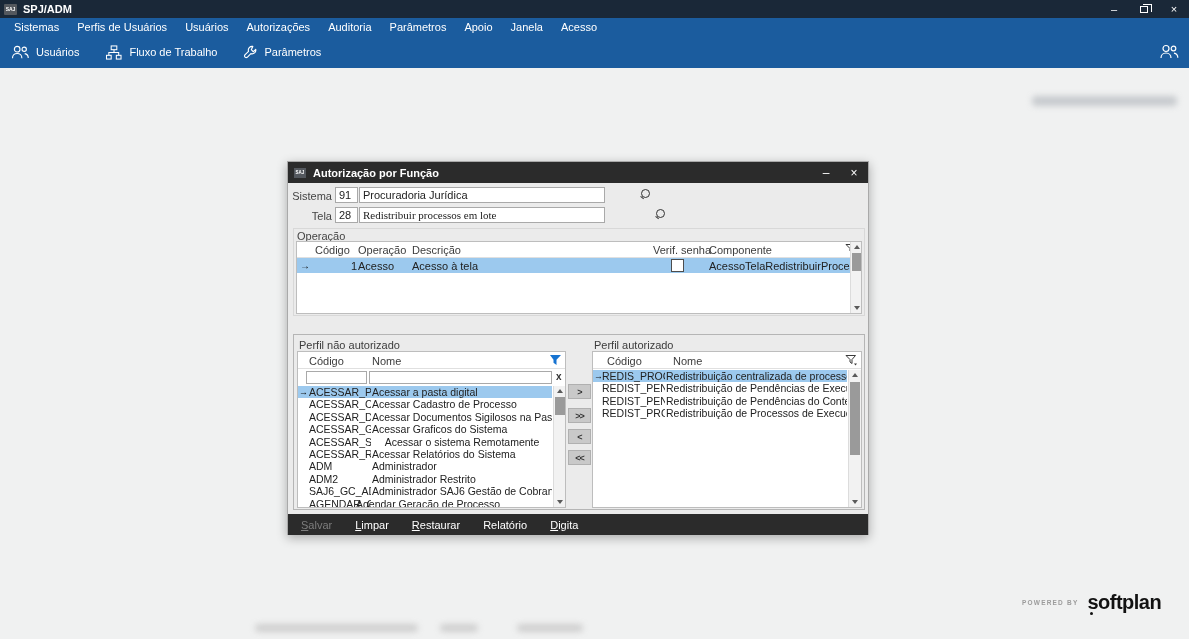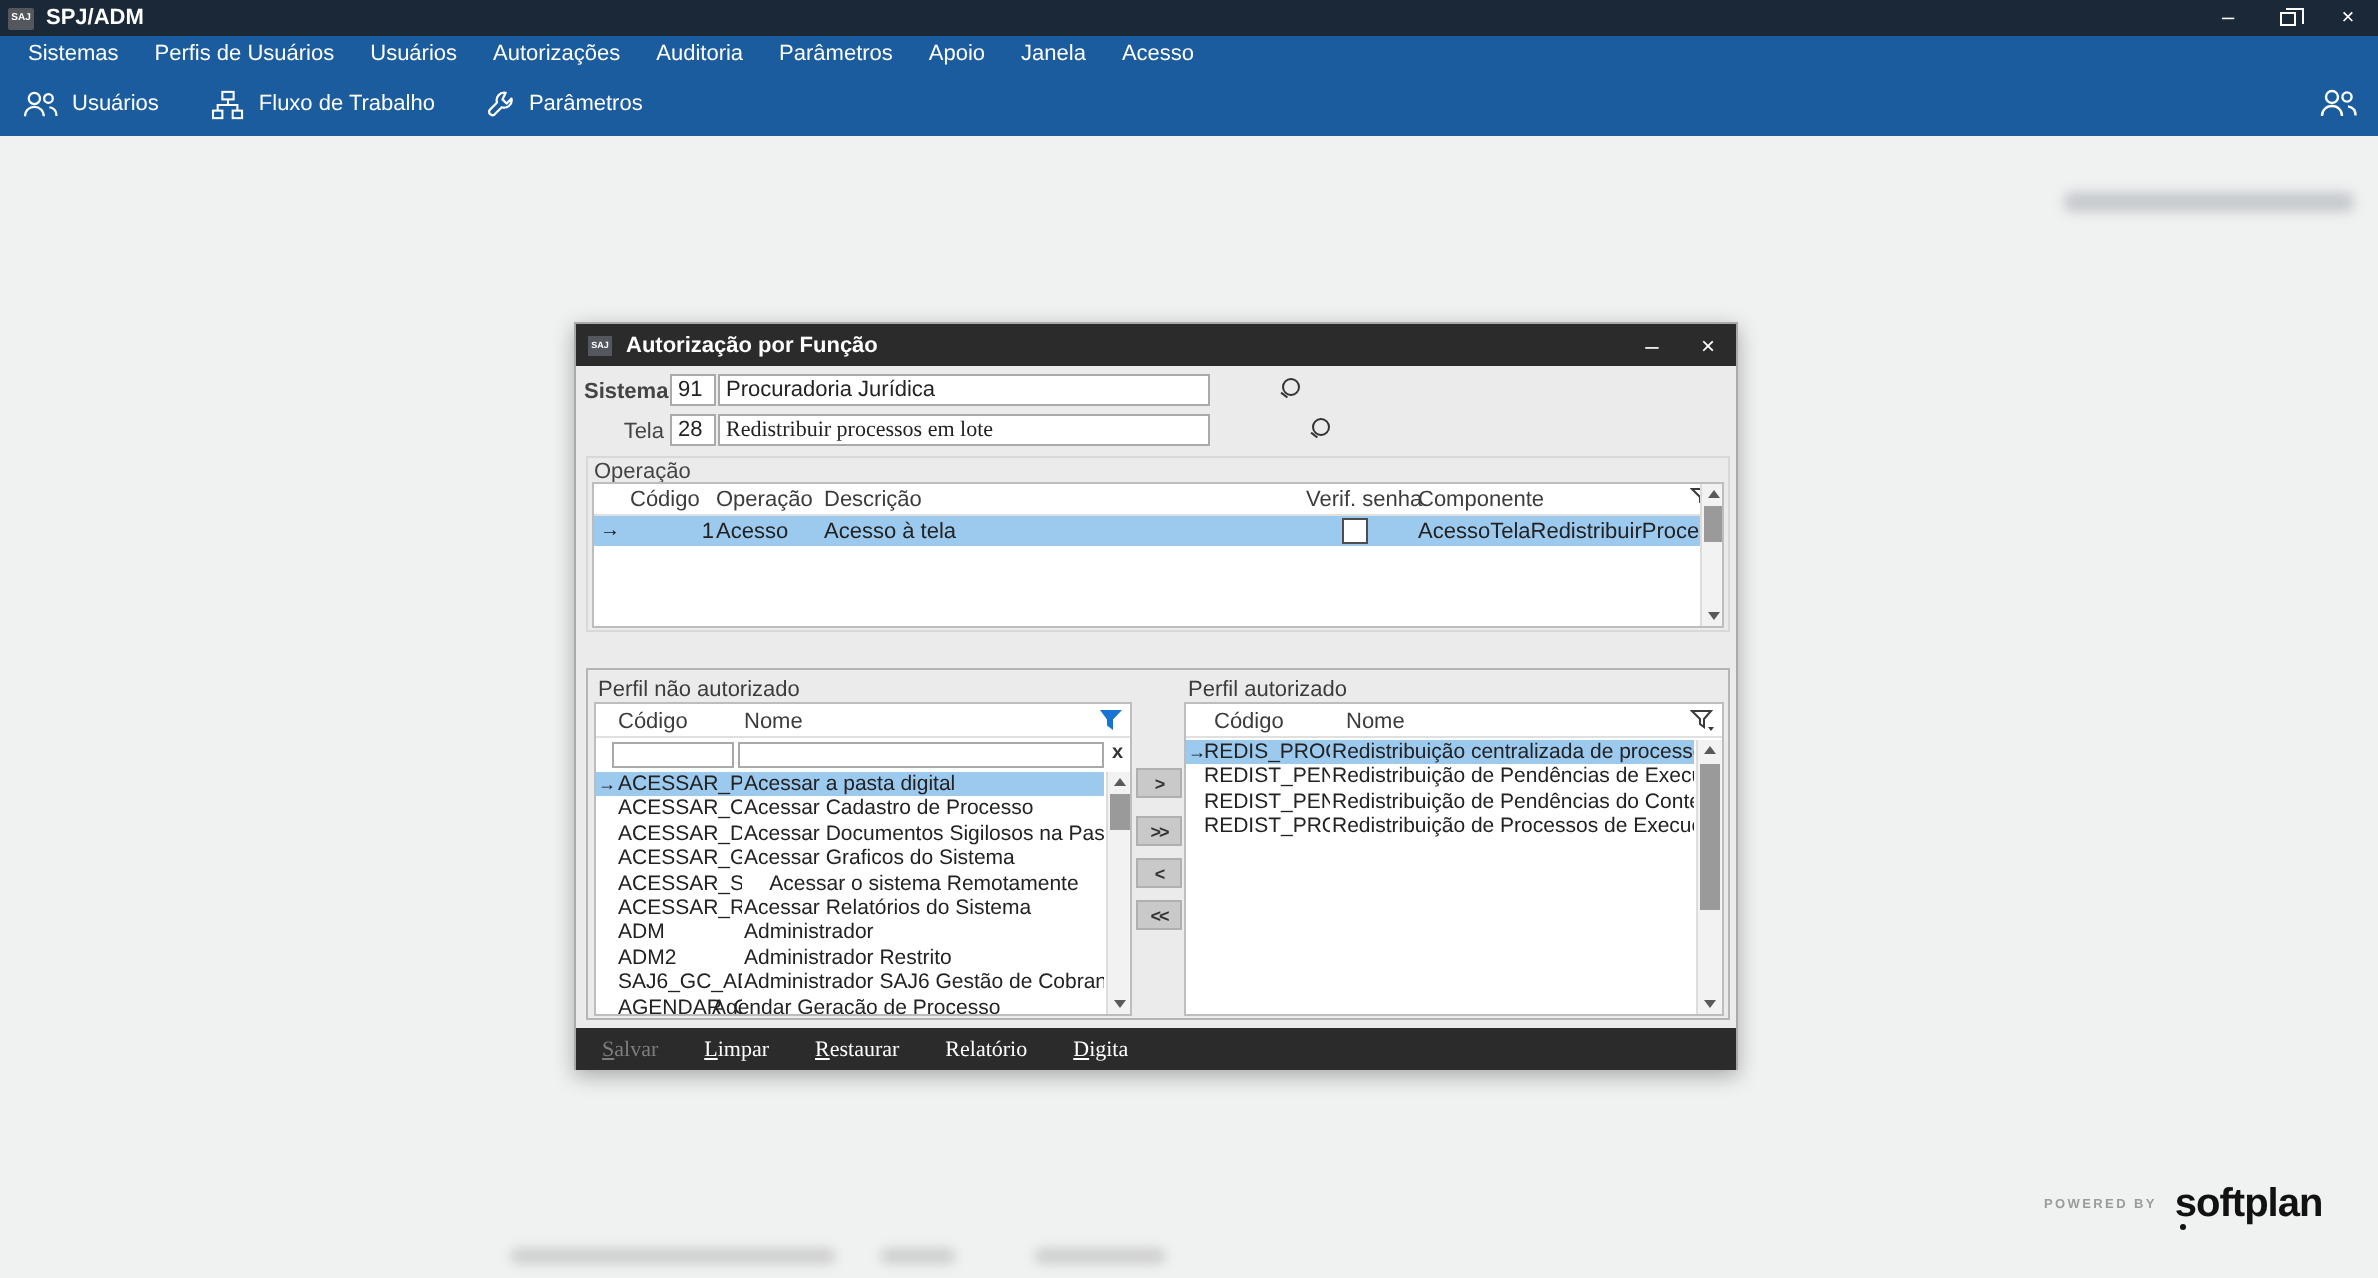--- a/index.html
+++ b/index.html
@@ -65,21 +65,21 @@
   .panel-title { color:#3c3c3c; }
   .list-row { height:12.4px; line-height:12.4px; position:relative; }
   .list-row .row-arrow { position:absolute; left:1px; top:0; visibility:hidden; font-size:9px; }
   .list-row.selected { background:#9cc9ee; }
   .list-row.selected .row-arrow { visibility:visible; }
   .c-code, .c-name { position:absolute; top:0; white-space:nowrap; overflow:hidden; font-size:10.5px; }
 
   .xfer { width:23px; height:15px; background:#c9c9c9; border:1px solid #b0b0b0; color:#333; font-size:9px; font-weight:bold; display:flex; align-items:center; justify-content:center; letter-spacing:-1px; }
 
   .dlg-footer { left:0; top:352px; width:580px; height:21px; background:#2b2b2b; display:flex; align-items:center; gap:23px; padding-left:13px; }
-  .ft-btn { color:#fff; display:inline-block;font-family:Liberation Serif, serif; }
+  .ft-btn { color:#fff; display:inline-block; }
   .ft-btn.accel::first-letter { text-decoration:underline; }
   .ft-btn.disabled { color:#7d7d7d; }
 
   
   .branding { left:1022px; top:591px; display:flex; align-items:center; }
   .pw { font-size:6.5px; letter-spacing:1.2px; color:#9b9b9b; font-weight:bold; }
   .brand { font-size:20px; font-weight:800; color:#121212; margin-left:9px; letter-spacing:-0.5px; position:relative; }
   .brand::after { content:""; position:absolute; left:3px; bottom:-1px; width:3px; height:3px; background:#121212; border-radius:50%; }
 
   .filter-x { font-size:10px; font-weight:bold; color:#333; }
@@ -171,21 +171,21 @@
   <div class="abs dlg-titlebar">
     <div class="dlg-badge">SAJ</div>
     <div class="dlg-title">Autorização por Função</div>
     <div class="dlg-ctrls">
       <div class="dlg-btn">–</div>
       <div class="dlg-btn">×</div>
     </div>
   </div>
 
   
-  <span class="abs fld-label" style="left:4px; top:28px; width:40px;font-weight:bold;">Sistema</span>
+  <span class="abs fld-label" style="left:4px; top:28px; width:40px;">Sistema</span>
   <div class="abs tb" style="left:47px; top:25px; width:23px;">91</div>
   <div class="abs tb" style="left:71px; top:25px; width:246px;">Procuradoria Jurídica</div>
   <span class="abs lens" style="left:352px; top:27px;"></span>
 
   <span class="abs fld-label" style="left:4px; top:48px; width:40px;">Tela</span>
   <div class="abs tb" style="left:47px; top:45px; width:23px;">28</div>
   <div class="abs tb" style="left:71px; top:45px; width:246px;font-family:Liberation Serif, serif;">Redistribuir processos em lote</div>
   <span class="abs lens" style="left:352px; top:47px;"></span>
 
   

